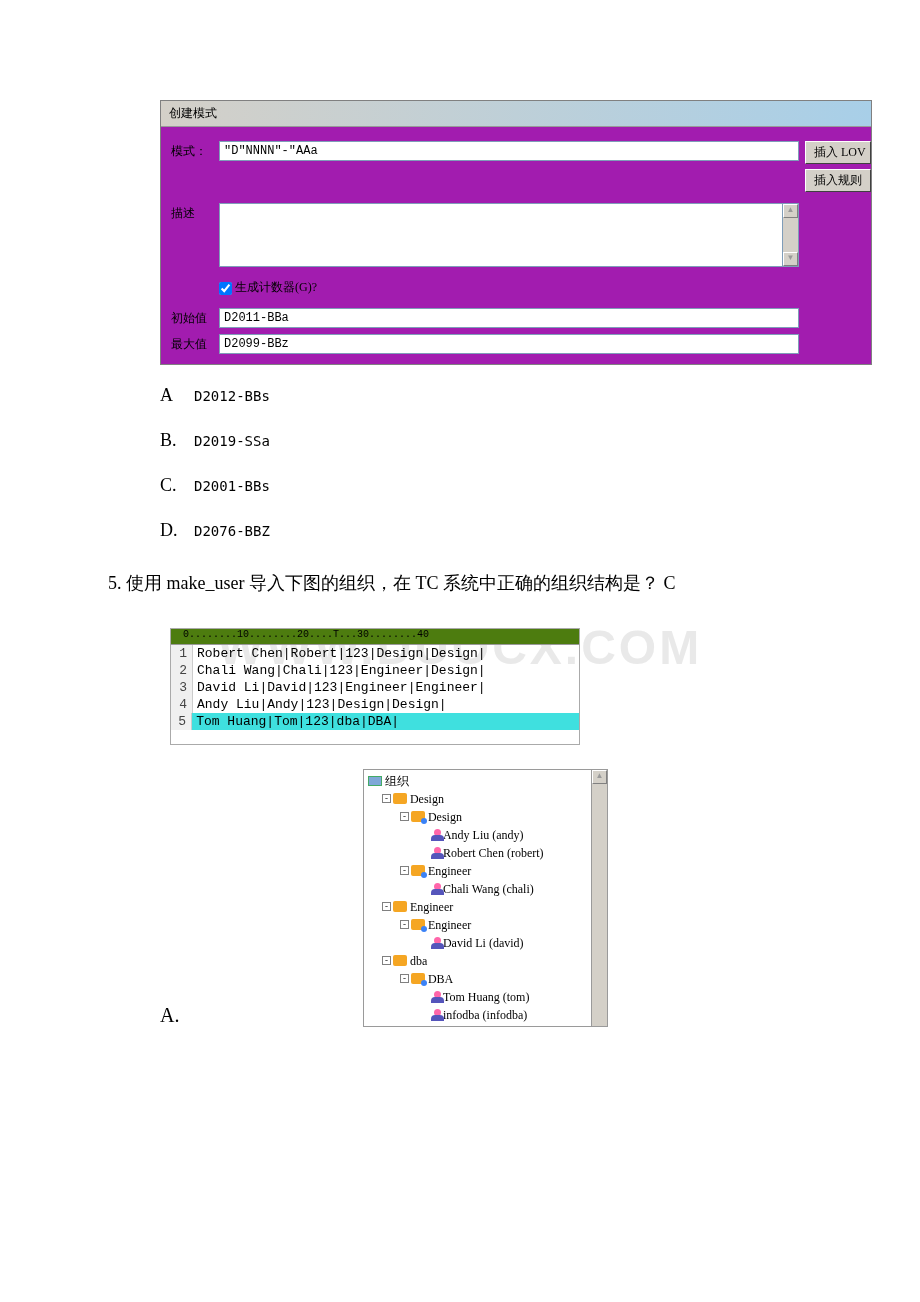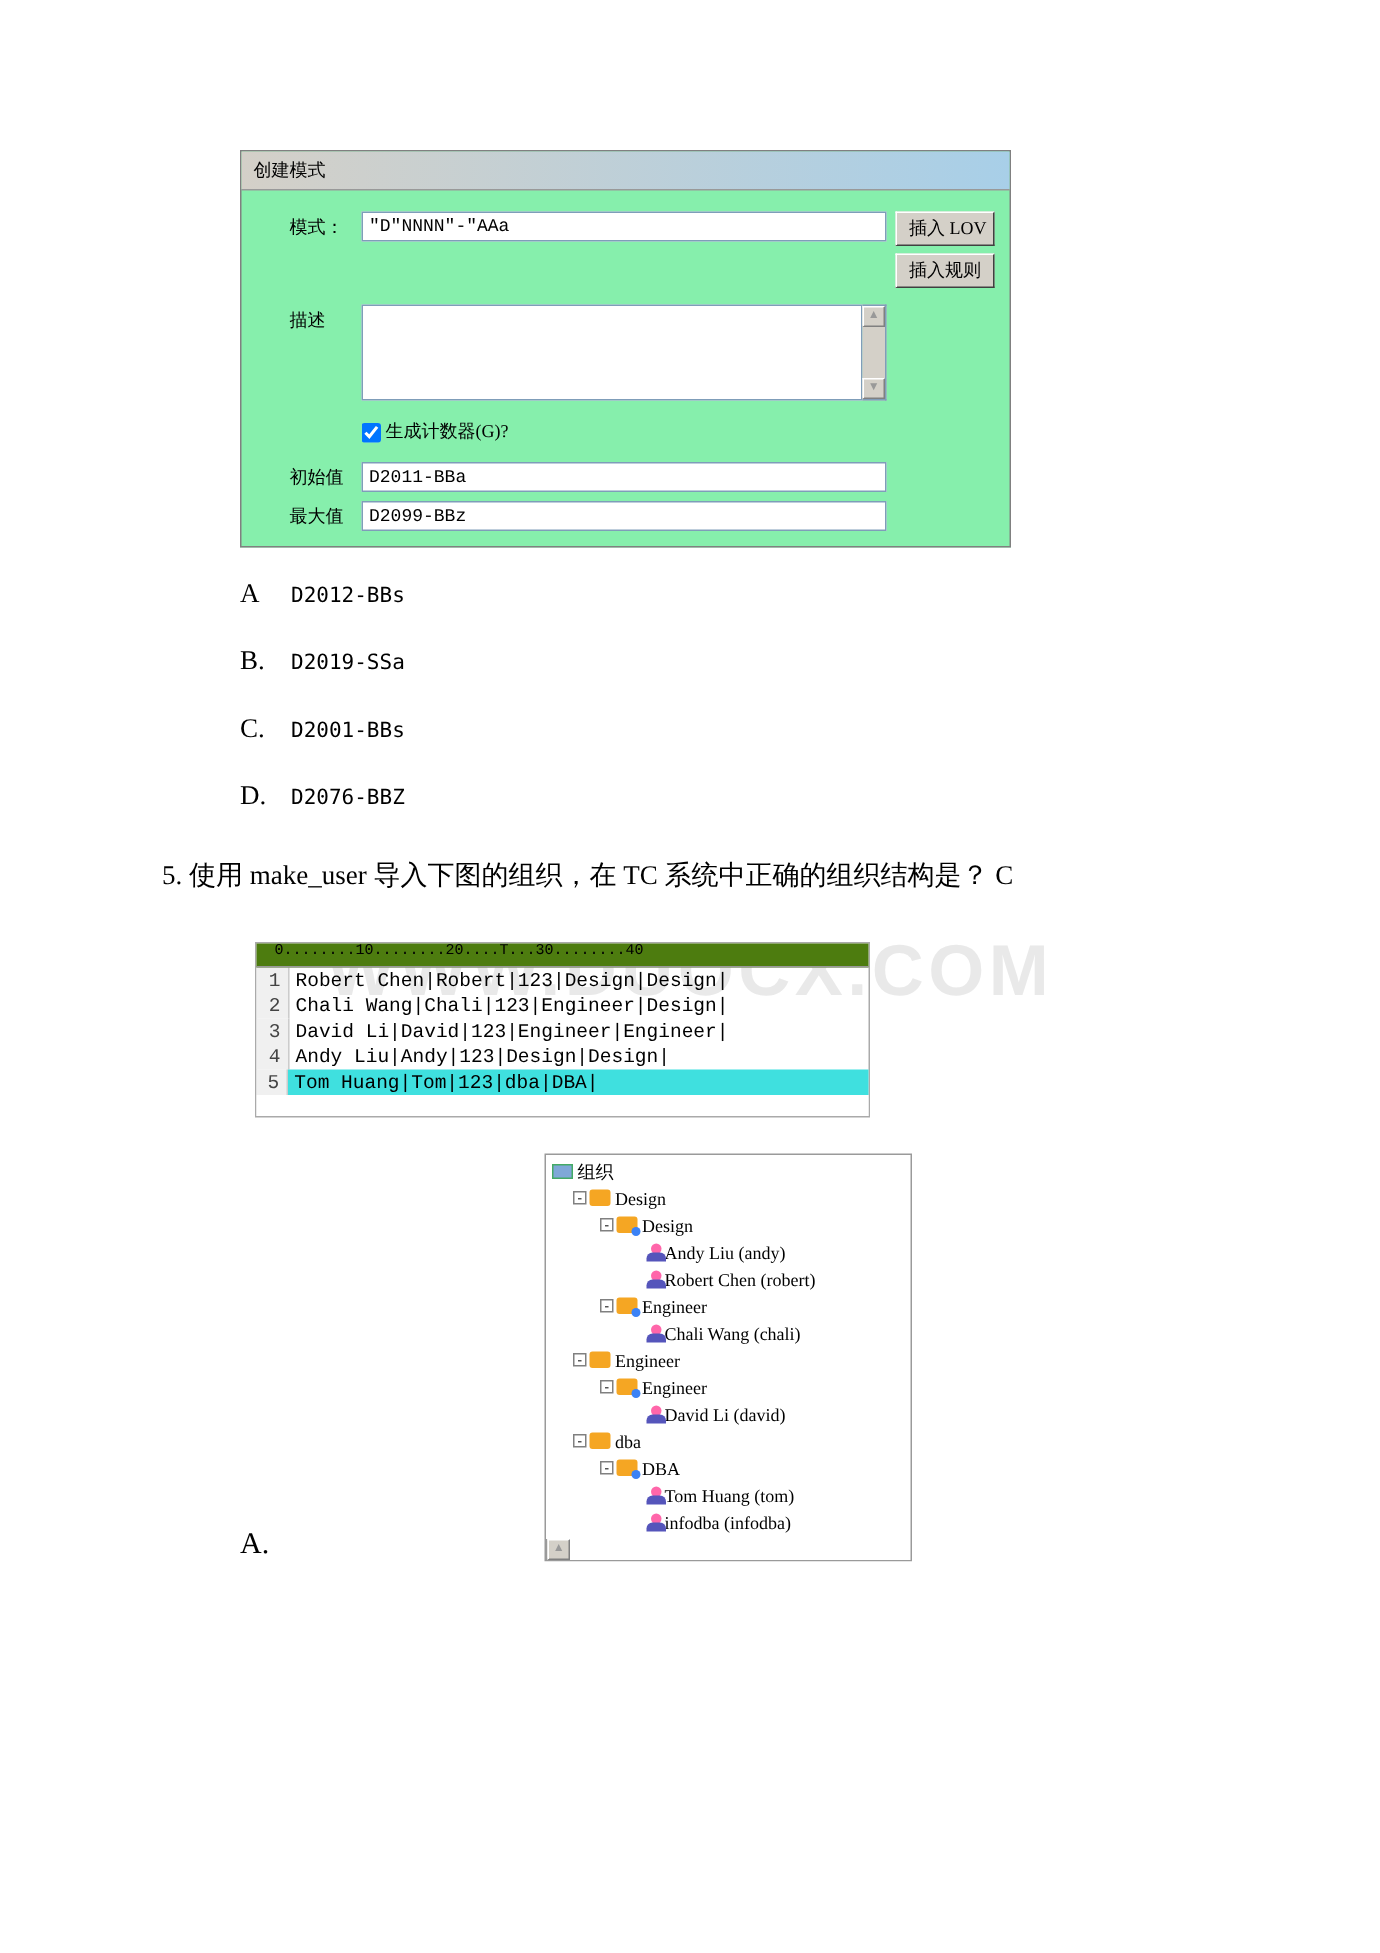--- a/index.html
+++ b/index.html
@@ -18,37 +18,36 @@
       transform: translateX(-50%);
       font-size: 48px;
       font-weight: bold;
       color: rgba(200, 200, 200, 0.4);
       letter-spacing: 3px;
       z-index: 0;
       font-family: Arial, sans-serif;
     }
     .dialog {
       margin: 100px 0 0 160px;
-      width: 514px;
-      background: #86efac;
+      width: 712px;
+      background: #a21caf;
       border: 1px solid #808080;
       font-family: SimSun, "宋体", serif;
       font-size: 12px;
       position: relative;
       z-index: 1;
     }
     .dialog-header {
       background: linear-gradient(to right, #d4d0c8 0%, #a8cfe8 100%);
       padding: 4px 8px;
       font-size: 12px;
       border-bottom: 1px solid #999;
     }
     .dialog-body {
-      padding: 14px 10px 10px 10px;
-      margin-left: 22px;
+      padding: 14px 0 10px 10px;
     }
     .row {
       display: flex;
       align-items: flex-start;
       margin-bottom: 6px;
     }
     .label {
       width: 48px;
       text-align: left;
       padding-top: 2px;
@@ -204,21 +203,20 @@
       display: inline-block;
       font-family: "Times New Roman", serif;
       font-size: 20px;
       margin-left: 160px;
       vertical-align: bottom;
       position: relative;
       z-index: 1;
     }
     .tree-wrap {
       display: flex;
-      flex-direction: column;
     }
     .tree-content {
       flex: 1;
       padding: 2px 0 2px 4px;
       line-height: 18px;
     }
     .tree-sb {
       width: 16px;
       background: #d4d0c8;
       border-left: 1px solid #9a9a9a;

